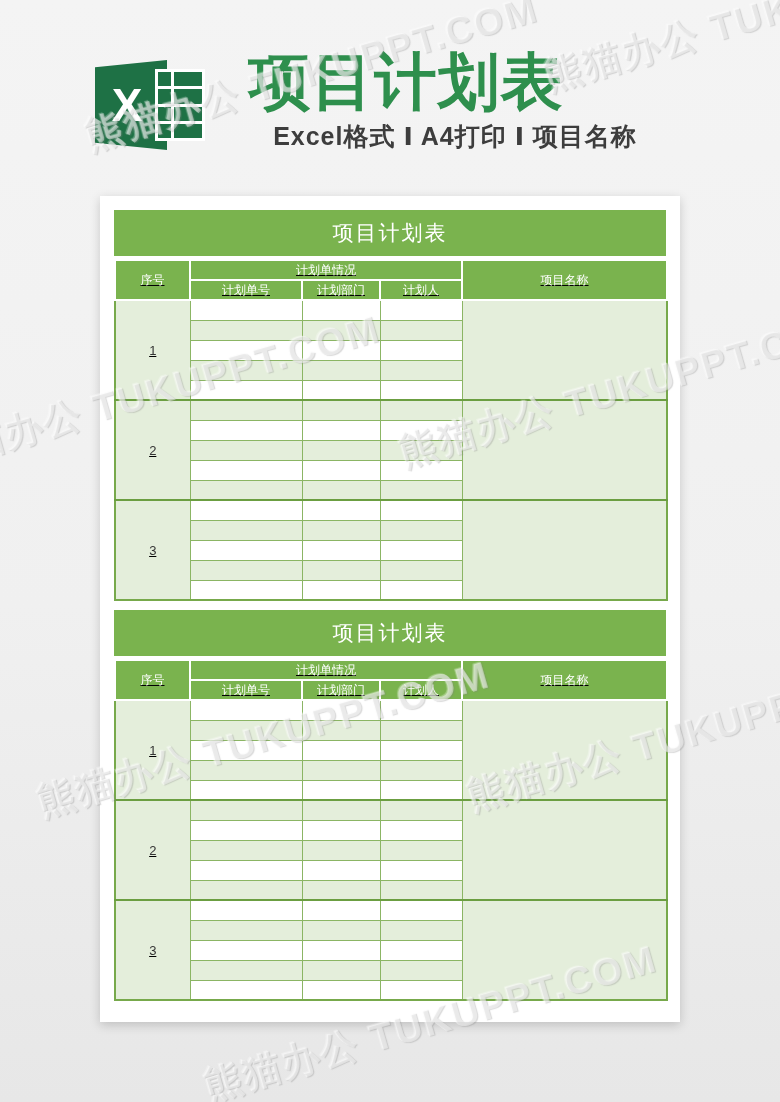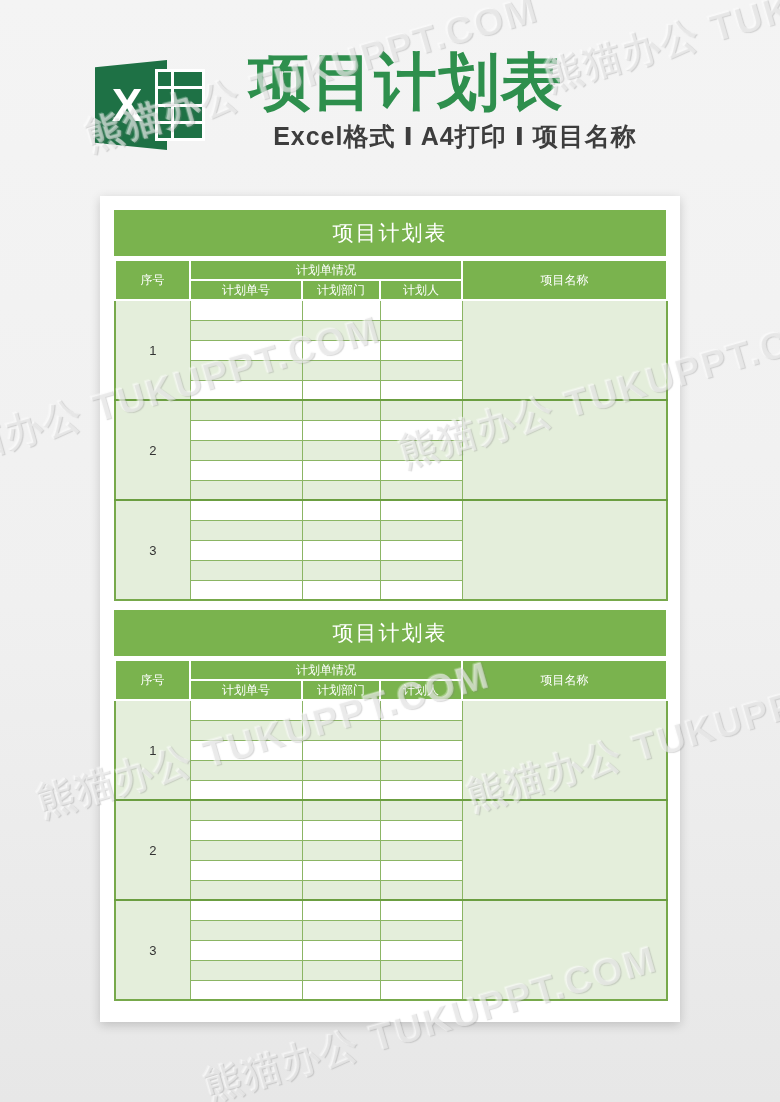--- a/index.html
+++ b/index.html
@@ -56,20 +56,21 @@
   .plan-table + .plan-table{margin-top:9px;}
   .tbar{
     height:46px;margin-bottom:3px;
     background:var(--accent-green,#7ab34e);
     color:#fff;font-size:21px;letter-spacing:2px;
     display:flex;align-items:center;justify-content:center;
   }
   .plan-table table{
     border-collapse:collapse;table-layout:fixed;width:552px;
     border:2px solid var(--outer-green,#77a94b);
+    text-decoration:underline;
   }
   .plan-table th{
     background:var(--accent-green,#7ab34e);
     border:2px solid #ffffff;
     color:#fff;font-size:12px;font-weight:normal;text-align:center;
   }
   .plan-table tr.hr1{height:20px;}
   .plan-table tr.hr2{height:20px;}
   .plan-table tbody tr{height:20px;}
   .plan-table td{

